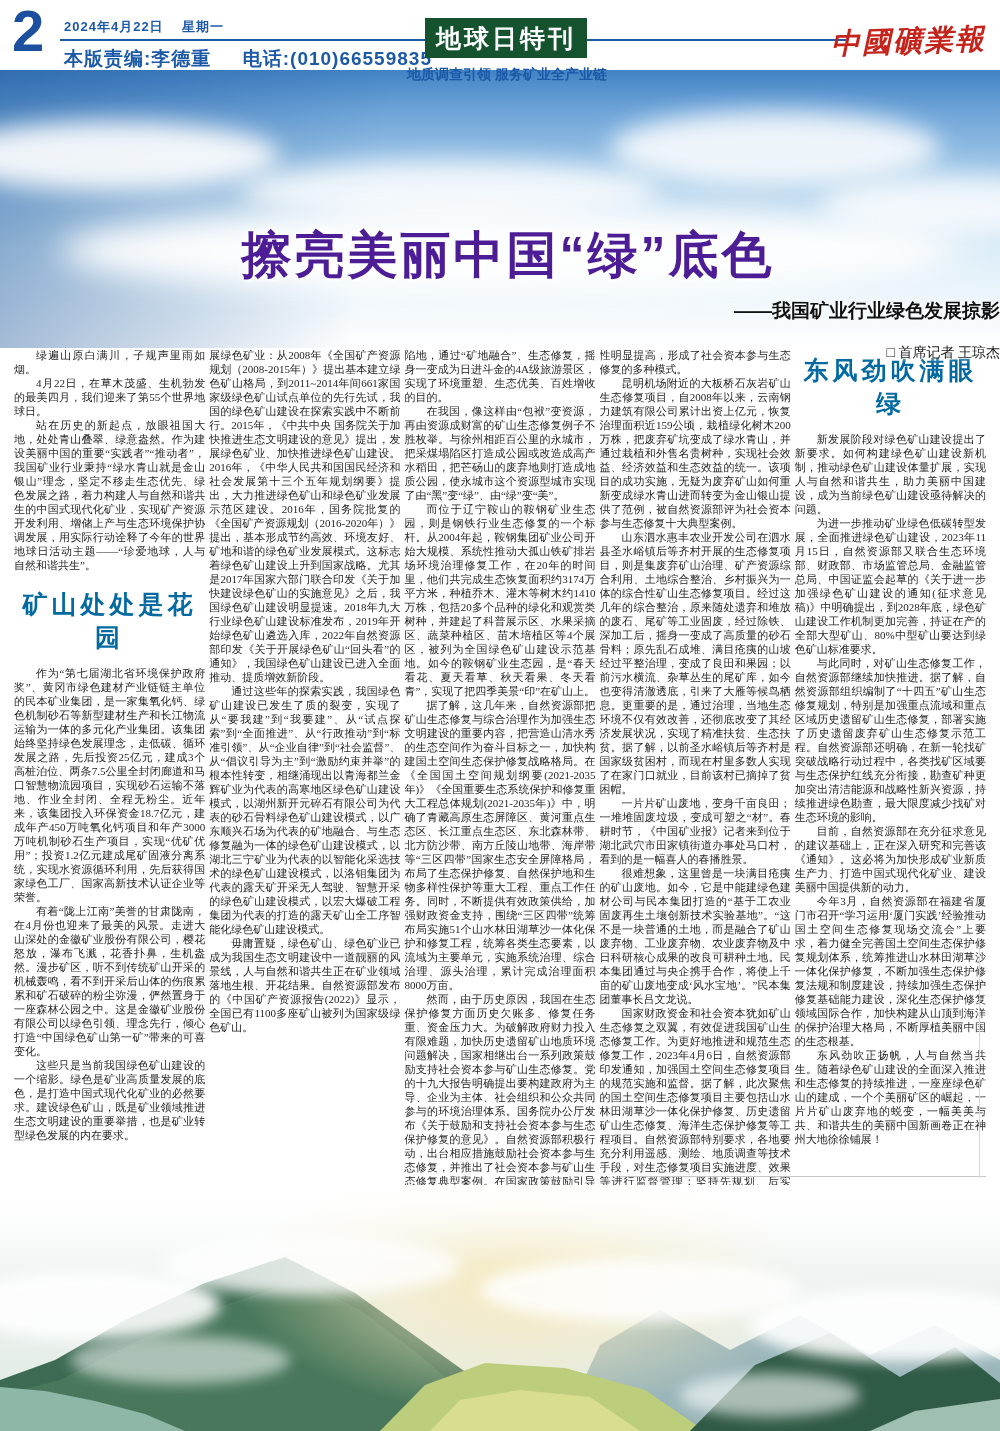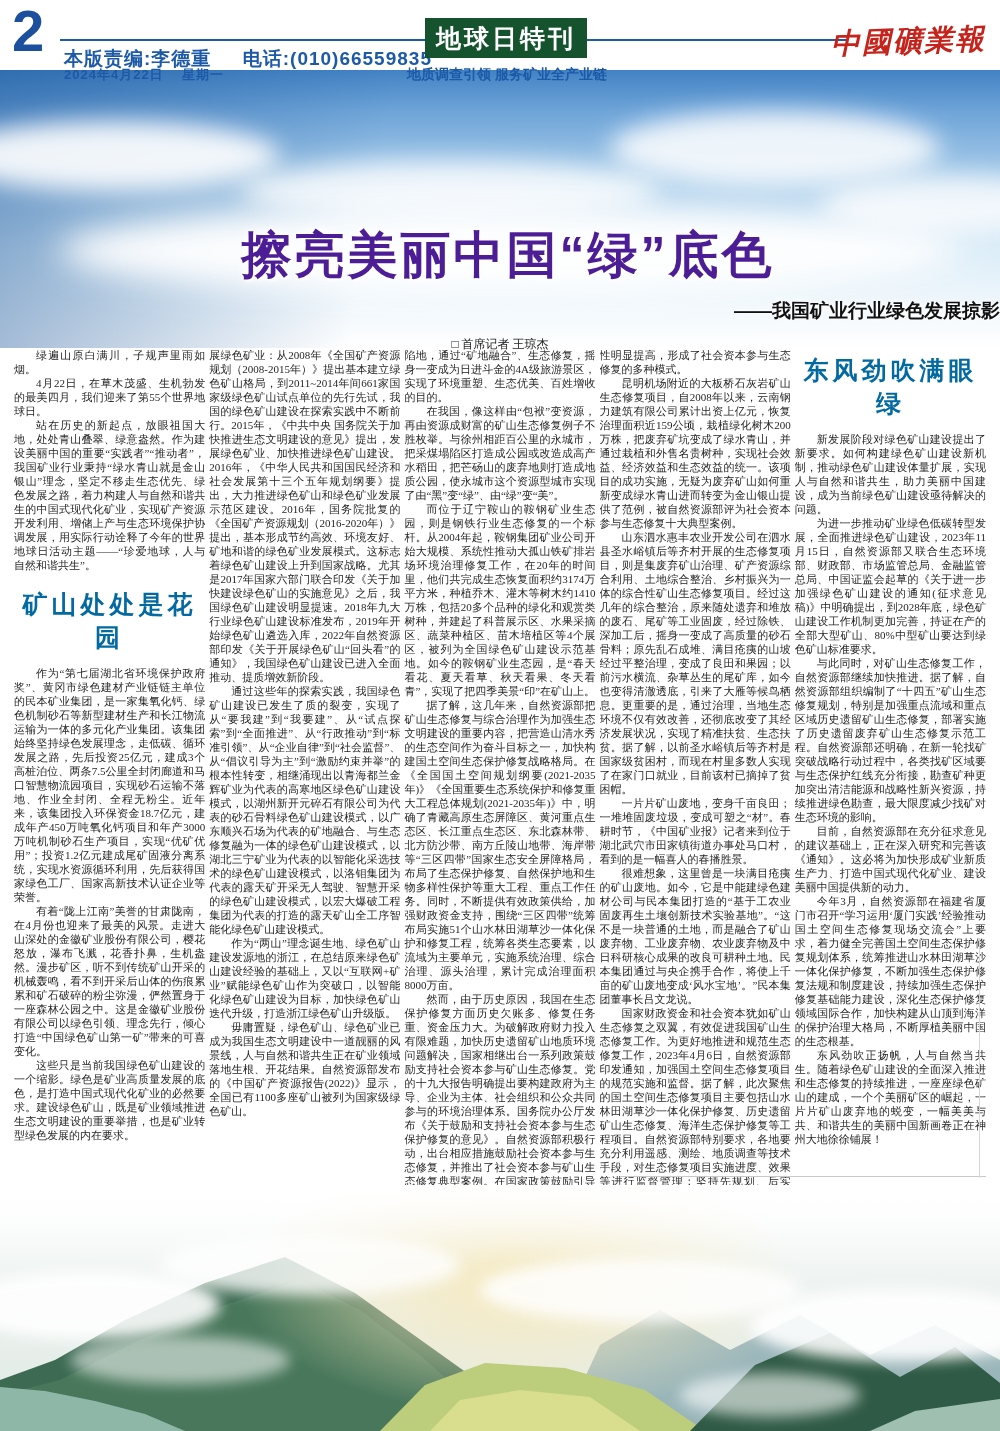--- a/index.html
+++ b/index.html
@@ -4,21 +4,21 @@
 <style>
   * { margin:0; padding:0; box-sizing:border-box; }
   html,body { width:1000px; height:1431px; }
   body { font-family:"Liberation Serif","DejaVu Serif",serif; background:#ffffff; position:relative; overflow:hidden; }
   .page { position:absolute; inset:0; background:#ffffff; }
 
   
   .header { position:absolute; top:0; left:0; width:1000px; height:70px; background:#ffffff; z-index:5; }
   .page-num { position:absolute; left:12px; top:2px; font-family:"Liberation Sans",sans-serif; font-weight:bold; font-size:58px; line-height:58px; color:#1c4f9e; }
   .head-rule { position:absolute; left:60px; top:39px; width:786px; height:2px; background:#1c5aa8; }
-  .head-date { position:absolute; left:64px; top:18px; font-family:"Liberation Sans",sans-serif; font-weight:bold; font-size:13px; color:#1c5aa8; letter-spacing:1px;margin-top:48px; }
+  .head-date { position:absolute; left:64px; top:18px; font-family:"Liberation Sans",sans-serif; font-weight:bold; font-size:13px; color:#1c5aa8; letter-spacing:1px; }
   .head-editor { position:absolute; left:64px; top:46px; font-family:"Liberation Sans",sans-serif; font-weight:bold; font-size:19px; color:#1c5aa8; letter-spacing:1px; }
   .edition-box { position:absolute; left:425px; top:18px; width:162px; height:40px; background:#14532d; color:#ffffff; font-family:"Liberation Sans",sans-serif; font-weight:bold; font-size:25px; letter-spacing:3px; text-align:center; line-height:40px; z-index:6; }
   .edition-tagline { position:absolute; left:382px; top:58px; width:250px; text-align:center; font-family:"Liberation Sans",sans-serif; font-weight:bold; font-size:14px; color:#1c5aa8;margin-top:8px; }
   .masthead { position:absolute; right:14px; top:22px; font-family:"DejaVu Serif",serif; font-weight:bold; font-style:italic; font-size:29px; color:#c5241c; letter-spacing:2px; transform:rotate(-2deg); }
 
   
   .sky { position:absolute; top:66px; left:0; width:1000px; height:282px;
     background:
       linear-gradient(100deg, rgba(26,84,152,0.45) 0%, rgba(26,84,152,0) 38%),
       linear-gradient(180deg, #3e7fc2 0%, #6ea4d8 16%, #a9cdea 40%, #dcedf8 66%, #ffffff 100%);
@@ -29,21 +29,21 @@
   .c3 { left:610px; top:45px;  width:330px; height:75px; opacity:.85; }
   .c4 { left:60px;  top:140px; width:900px; height:90px; opacity:.95; filter:blur(16px); }
   .c5 { left:820px; top:110px; width:260px; height:60px; opacity:.8; }
 
   
   .headline-wrap { position:absolute; top:222px; left:0; width:1000px; text-align:center; z-index:4; }
   .headline { font-family:"Liberation Sans","DejaVu Sans",sans-serif; font-weight:900; font-size:50px; letter-spacing:3px; color:#4c1d95;
     text-shadow:0 0 4px #fff, 0 0 8px #fff, 0 0 14px #fff, 2px 2px 2px rgba(255,255,255,.9);margin-left:16px; }
   .subhead { margin-top:9px; font-family:"Liberation Sans",sans-serif; font-weight:bold; font-size:19px; color:#111;
     text-shadow:0 0 4px #fff, 0 0 8px #fff;text-align:right; }
-  .byline { margin-top:12px; font-size:12px; color:#222; text-shadow:0 0 4px #fff, 0 0 6px #fff; }
+  .byline { margin-top:20px; font-size:14px; color:#222; text-shadow:0 0 4px #fff, 0 0 6px #fff;text-align:right; }
 
   
   .article { position:absolute; top:348px; left:14px; width:972px; height:837px;
     display:grid; grid-template-columns:repeat(5, 1fr); column-gap:4px; z-index:3; }
   .col { height:837px; overflow:hidden; }
   .col p { font-size:11px; line-height:14px; text-align:justify; color:#1f1f1f; }
   .col p.p { text-indent:2em; }
   .col p.cont { text-indent:0; }
   .col h2 { font-family:"Liberation Sans","DejaVu Sans",sans-serif; font-weight:bold; font-size:25px; letter-spacing:4px; text-align:center; color:#0369a1; margin:16px 0 12px; }
   .col h2:first-child { margin-top:6px; }
@@ -97,21 +97,20 @@
         <p class="p">4月22日，在草木茂盛、生机勃发的最美四月，我们迎来了第55个世界地球日。</p>
         <p class="p">站在历史的新起点，放眼祖国大地，处处青山叠翠、绿意盎然。作为建设美丽中国的重要“实践者”“推动者”，我国矿业行业秉持“绿水青山就是金山银山”理念，坚定不移走生态优先、绿色发展之路，着力构建人与自然和谐共生的中国式现代化矿业，实现矿产资源开发利用、增储上产与生态环境保护协调发展，用实际行动诠释了今年的世界地球日活动主题——“珍爱地球，人与自然和谐共生”。</p>
         <h2>矿山处处是花园</h2>
         <p class="p">作为“第七届湖北省环境保护政府奖”、黄冈市绿色建材产业链链主单位的民本矿业集团，是一家集氧化钙、绿色机制砂石等新型建材生产和长江物流运输为一体的多元化产业集团。该集团始终坚持绿色发展理念，走低碳、循环发展之路，先后投资25亿元，建成3个高桩泊位、两条7.5公里全封闭廊道和马口智慧物流园项目，实现砂石运输不落地、作业全封闭、全程无粉尘。近年来，该集团投入环保资金18.7亿元，建成年产450万吨氧化钙项目和年产3000万吨机制砂石生产项目，实现“优矿优用”；投资1.2亿元建成尾矿固液分离系统，实现水资源循环利用，先后获得国家绿色工厂、国家高新技术认证企业等荣誉。</p>
         <p class="p">有着“陇上江南”美誉的甘肃陇南，在4月份也迎来了最美的风景。走进大山深处的金徽矿业股份有限公司，樱花怒放，瀑布飞溅，花香扑鼻，生机盎然。漫步矿区，听不到传统矿山开采的机械轰鸣，看不到开采后山体的伤痕累累和矿石破碎的粉尘弥漫，俨然置身于一座森林公园之中。这是金徽矿业股份有限公司以绿色引领、理念先行，倾心打造“中国绿色矿山第一矿”带来的可喜变化。</p>
         <p class="p">这些只是当前我国绿色矿山建设的一个缩影。绿色是矿业高质量发展的底色，是打造中国式现代化矿业的必然要求。建设绿色矿山，既是矿业领域推进生态文明建设的重要举措，也是矿业转型绿色发展的内在要求。</p>
       </div>
     <div class="col">
         <p class="cont">展绿色矿业：从2008年《全国矿产资源规划（2008-2015年）》提出基本建立绿色矿山格局，到2011~2014年间661家国家级绿色矿山试点单位的先行先试，我国的绿色矿山建设在探索实践中不断前行。2015年，《中共中央 国务院关于加快推进生态文明建设的意见》提出，发展绿色矿业、加快推进绿色矿山建设。2016年，《中华人民共和国国民经济和社会发展第十三个五年规划纲要》提出，大力推进绿色矿山和绿色矿业发展示范区建设。2016年，国务院批复的《全国矿产资源规划（2016-2020年）》提出，基本形成节约高效、环境友好、矿地和谐的绿色矿业发展模式。这标志着绿色矿山建设上升到国家战略。尤其是2017年国家六部门联合印发《关于加快建设绿色矿山的实施意见》之后，我国绿色矿山建设明显提速。2018年九大行业绿色矿山建设标准发布，2019年开始绿色矿山遴选入库，2022年自然资源部印发《关于开展绿色矿山“回头看”的通知》，我国绿色矿山建设已进入全面推动、提质增效新阶段。</p>
         <p class="p">通过这些年的探索实践，我国绿色矿山建设已发生了质的裂变，实现了从“要我建”到“我要建”、从“试点探索”到“全面推进”、从“行政推动”到“标准引领”、从“企业自律”到“社会监督”、从“倡议引导为主”到“激励约束并举”的根本性转变，相继涌现出以青海都兰金辉矿业为代表的高寒地区绿色矿山建设模式，以湖州新开元碎石有限公司为代表的砂石骨料绿色矿山建设模式，以广东顺兴石场为代表的矿地融合、与生态修复融为一体的绿色矿山建设模式，以湖北三宁矿业为代表的以智能化采选技术的绿色矿山建设模式，以洛钼集团为代表的露天矿开采无人驾驶、智慧开采的绿色矿山建设模式，以宏大爆破工程集团为代表的打造的露天矿山全工序智能化绿色矿山建设模式。</p>
-        <p class="p">作为“两山”理念诞生地、绿色矿山建设发源地的浙江，在总结原来绿色矿山建设经验的基础上，又以“互联网+矿业”赋能绿色矿山作为突破口，以智能化绿色矿山建设为目标，加快绿色矿山迭代升级，打造浙江绿色矿山升级版。</p>
         <p class="p">毋庸置疑，绿色矿山、绿色矿业已成为我国生态文明建设中一道靓丽的风景线，人与自然和谐共生正在矿业领域落地生根、开花结果。自然资源部发布的《中国矿产资源报告(2022)》显示，全国已有1100多座矿山被列为国家级绿色矿山。</p>
       </div>
     <div class="col">
         <p class="cont">陷地，通过“矿地融合”、生态修复，摇身一变成为日进斗金的4A级旅游景区，实现了环境重塑、生态优美、百姓增收的目的。</p>
         <p class="p">在我国，像这样由“包袱”变资源，再由资源成财富的矿山生态修复例子不胜枚举。与徐州相距百公里的永城市，把采煤塌陷区打造成公园或改造成高产水稻田，把芒砀山的废弃地则打造成地质公园，使永城市这个资源型城市实现了由“黑”变“绿”、由“绿”变“美”。</p>
         <p class="p">而位于辽宁鞍山的鞍钢矿业生态园，则是钢铁行业生态修复的一个标杆。从2004年起，鞍钢集团矿业公司开始大规模、系统性推动大孤山铁矿排岩场环境治理修复工作，在20年的时间里，他们共完成生态恢复面积约3174万平方米，种植乔木、灌木等树木约1410万株，包括20多个品种的绿化和观赏类树种，并建起了科普展示区、水果采摘区、蔬菜种植区、苗木培植区等4个展区，被列为全国绿色矿山建设示范基地。如今的鞍钢矿业生态园，是“春天看花、夏天看草、秋天看果、冬天看青”，实现了把四季美景“印”在矿山上。</p>
         <p class="p">据了解，这几年来，自然资源部把矿山生态修复与综合治理作为加强生态文明建设的重要内容，把营造山清水秀的生态空间作为奋斗目标之一，加快构建国土空间生态保护修复战略格局。在《全国国土空间规划纲要(2021-2035年)》《全国重要生态系统保护和修复重大工程总体规划(2021-2035年)》中，明确了青藏高原生态屏障区、黄河重点生态区、长江重点生态区、东北森林带、北方防沙带、南方丘陵山地带、海岸带等“三区四带”国家生态安全屏障格局，布局了生态保护修复、自然保护地和生物多样性保护等重大工程、重点工作任务。同时，不断提供有效政策供给，加强财政资金支持，围绕“三区四带”统筹布局实施51个山水林田湖草沙一体化保护和修复工程，统筹各类生态要素，以流域为主要单元，实施系统治理、综合治理、源头治理，累计完成治理面积8000万亩。</p>
         <p class="p">然而，由于历史原因，我国在生态保护修复方面历史欠账多、修复任务重、资金压力大。为破解政府财力投入有限难题，加快历史遗留矿山地质环境问题解决，国家相继出台一系列政策鼓励支持社会资本参与矿山生态修复。党的十九大报告明确提出要构建政府为主导、企业为主体、社会组织和公众共同参与的环境治理体系。国务院办公厅发布《关于鼓励和支持社会资本参与生态保护修复的意见》。自然资源部积极行动，出台相应措施鼓励社会资本参与生态修复，并推出了社会资本参与矿山生态修复典型案例。在国家政策鼓励引导下，社会资本参与矿山生态修复的积极</p>
       </div>
     <div class="col">

